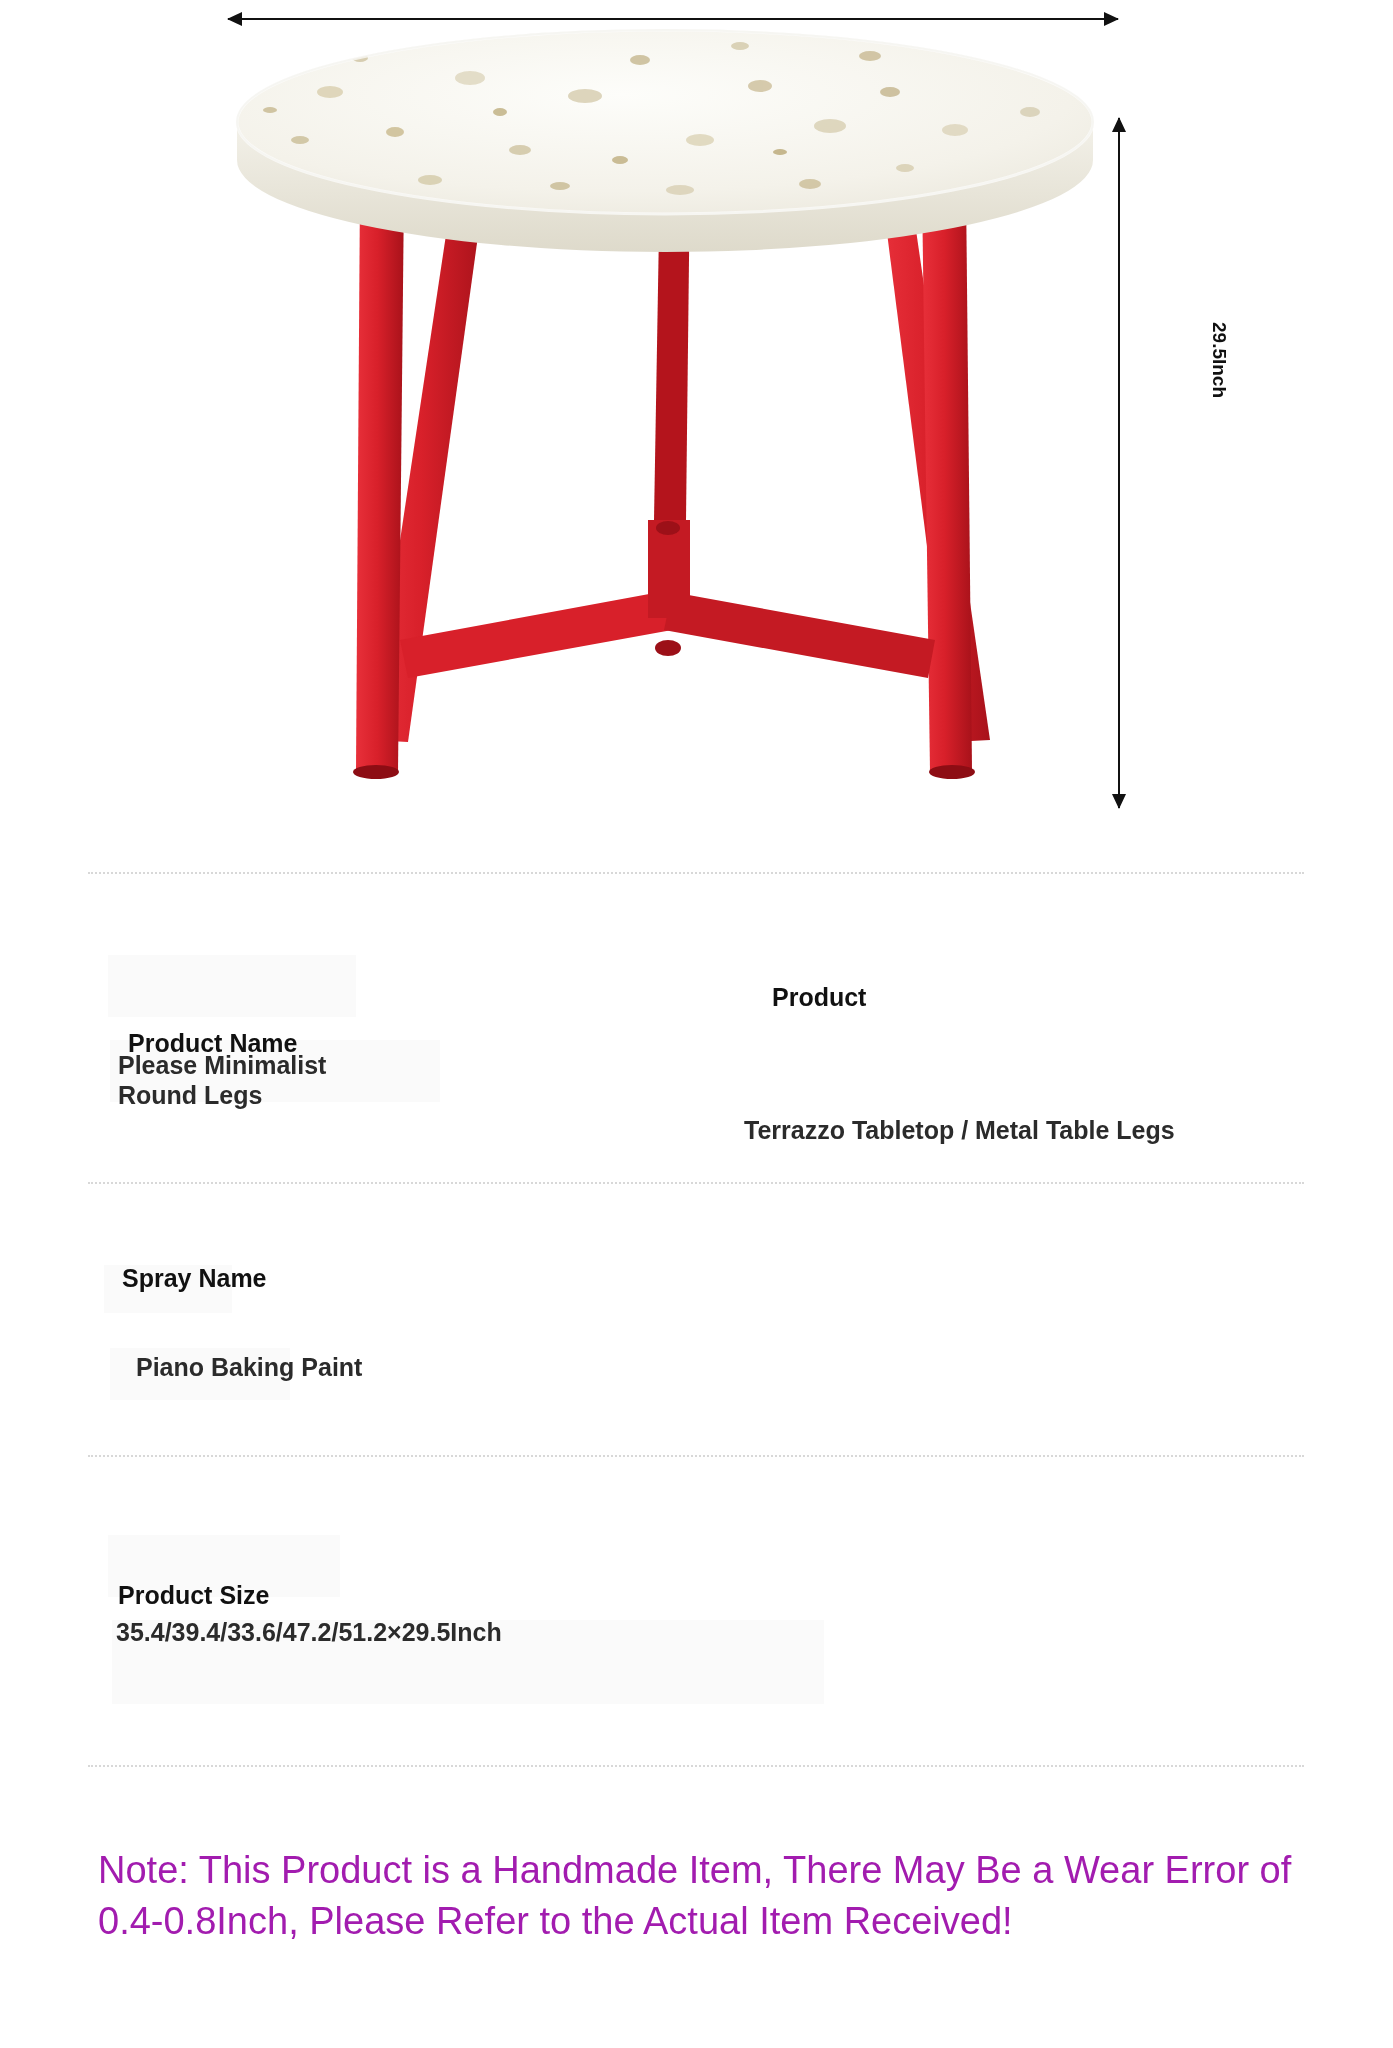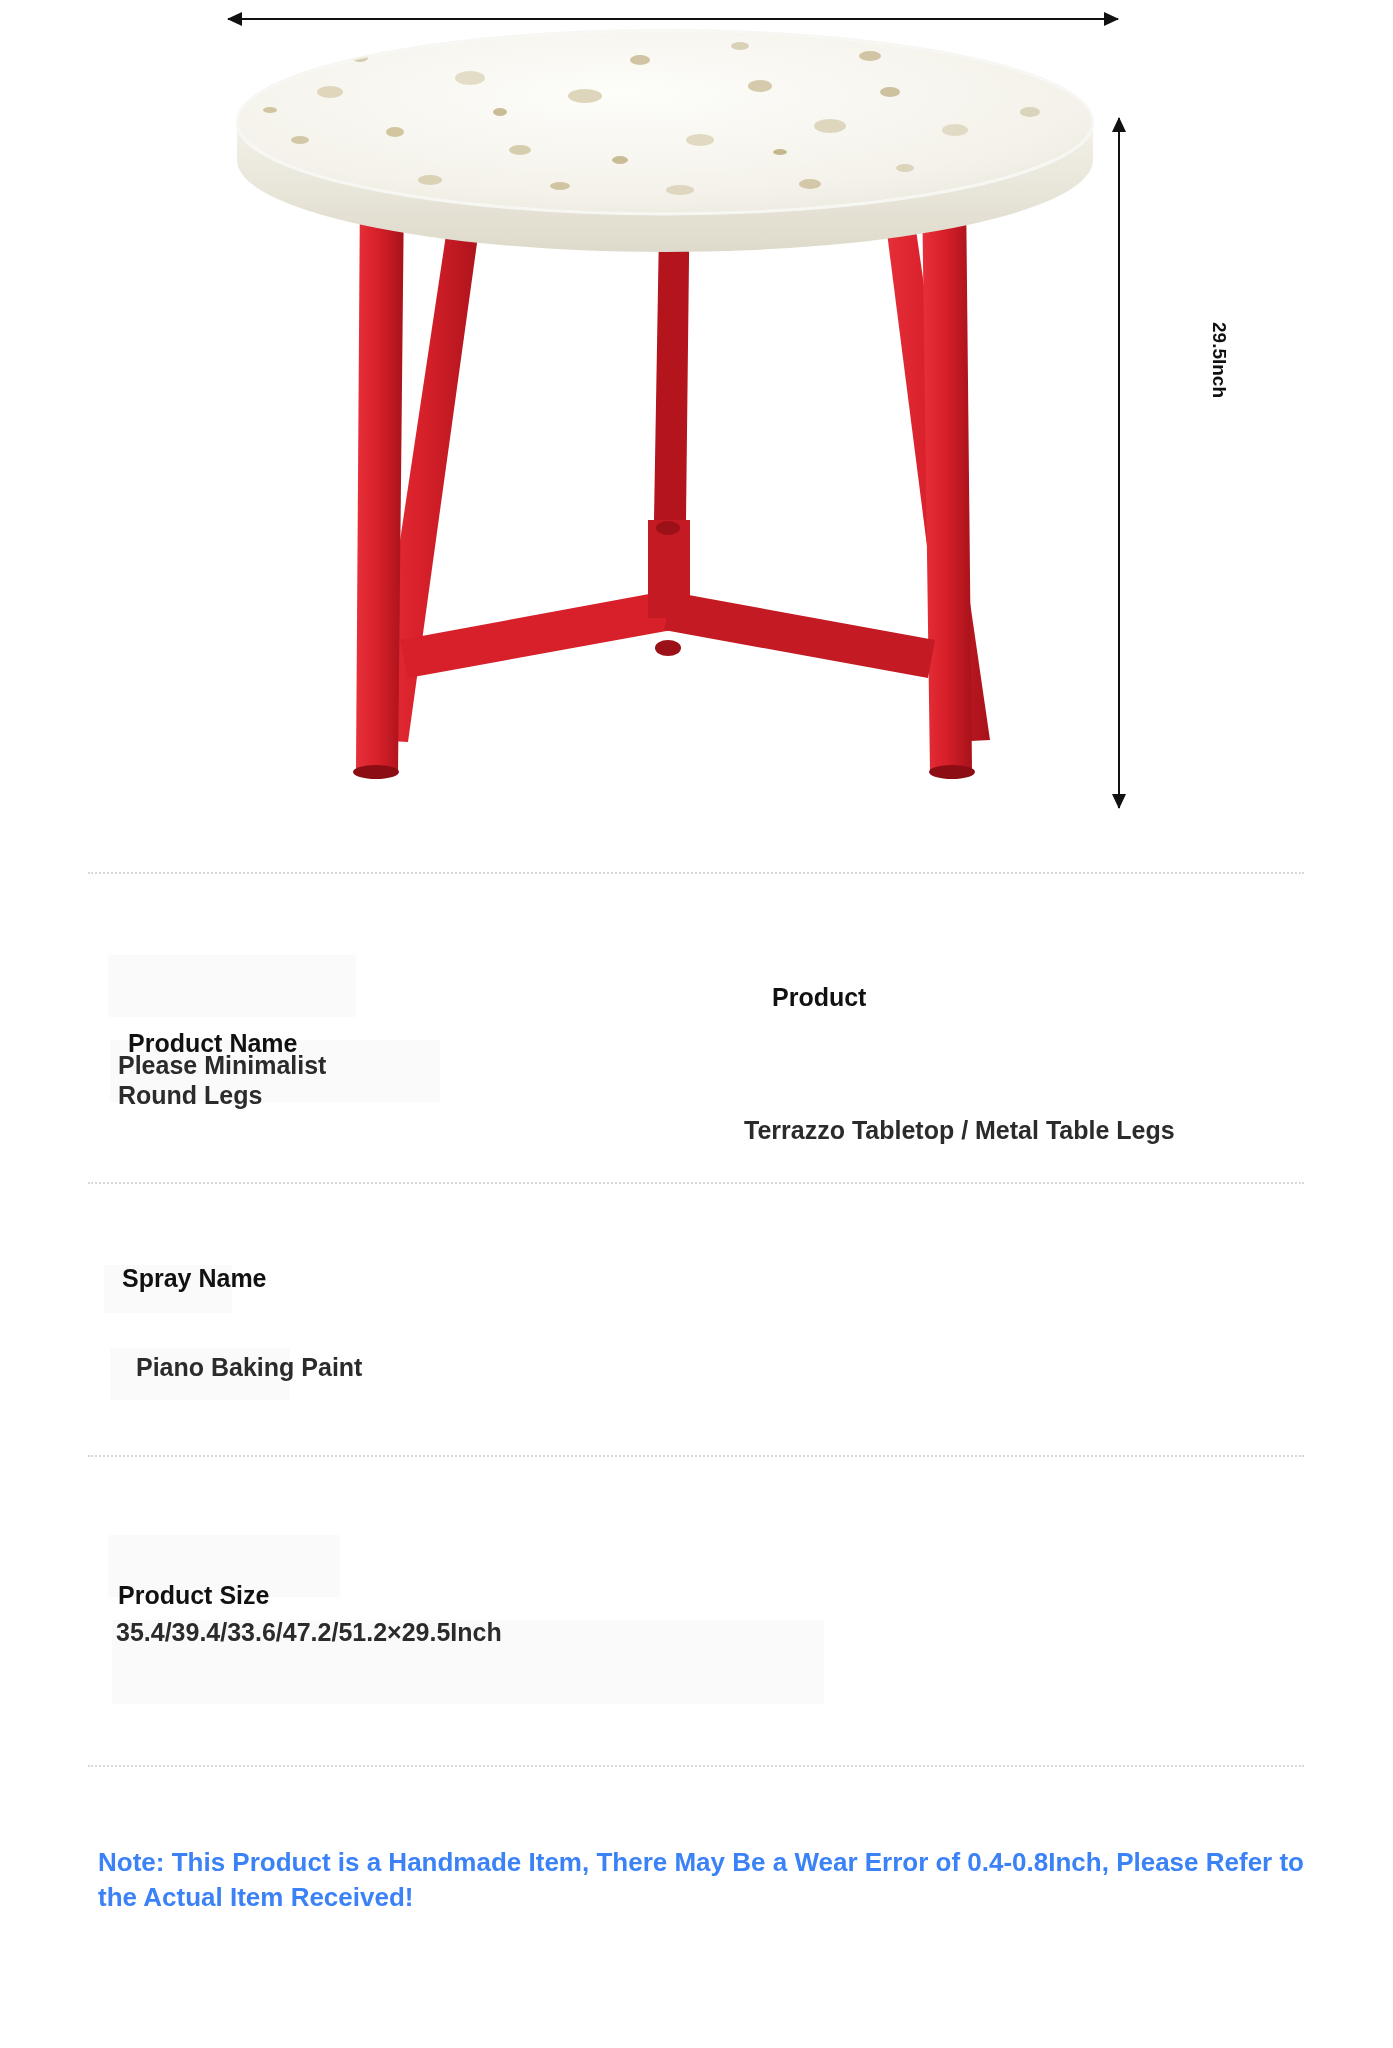--- a/index.html
+++ b/index.html
@@ -137,24 +137,24 @@
   .ghost {
     position: absolute;
     background: #fafafa;
   }
 
   #note {
     position: absolute;
     left: 98px;
     top: 1845px;
     width: 1230px;
-    font-size: 26px;
-    font-weight: bold;
+    font-size: 38px;
+    font-weight: normal;
     line-height: 1.34;
-    color: #3b82f6;
+    color: #a21caf;
   }
 </style>
 </head>
 <body>
 
 <div id="diagram-area">
 
   <svg id="table-illustration" viewBox="0 0 1393 860">
     <defs>
       <radialGradient id="topGrad" cx="45%" cy="35%" r="75%">

